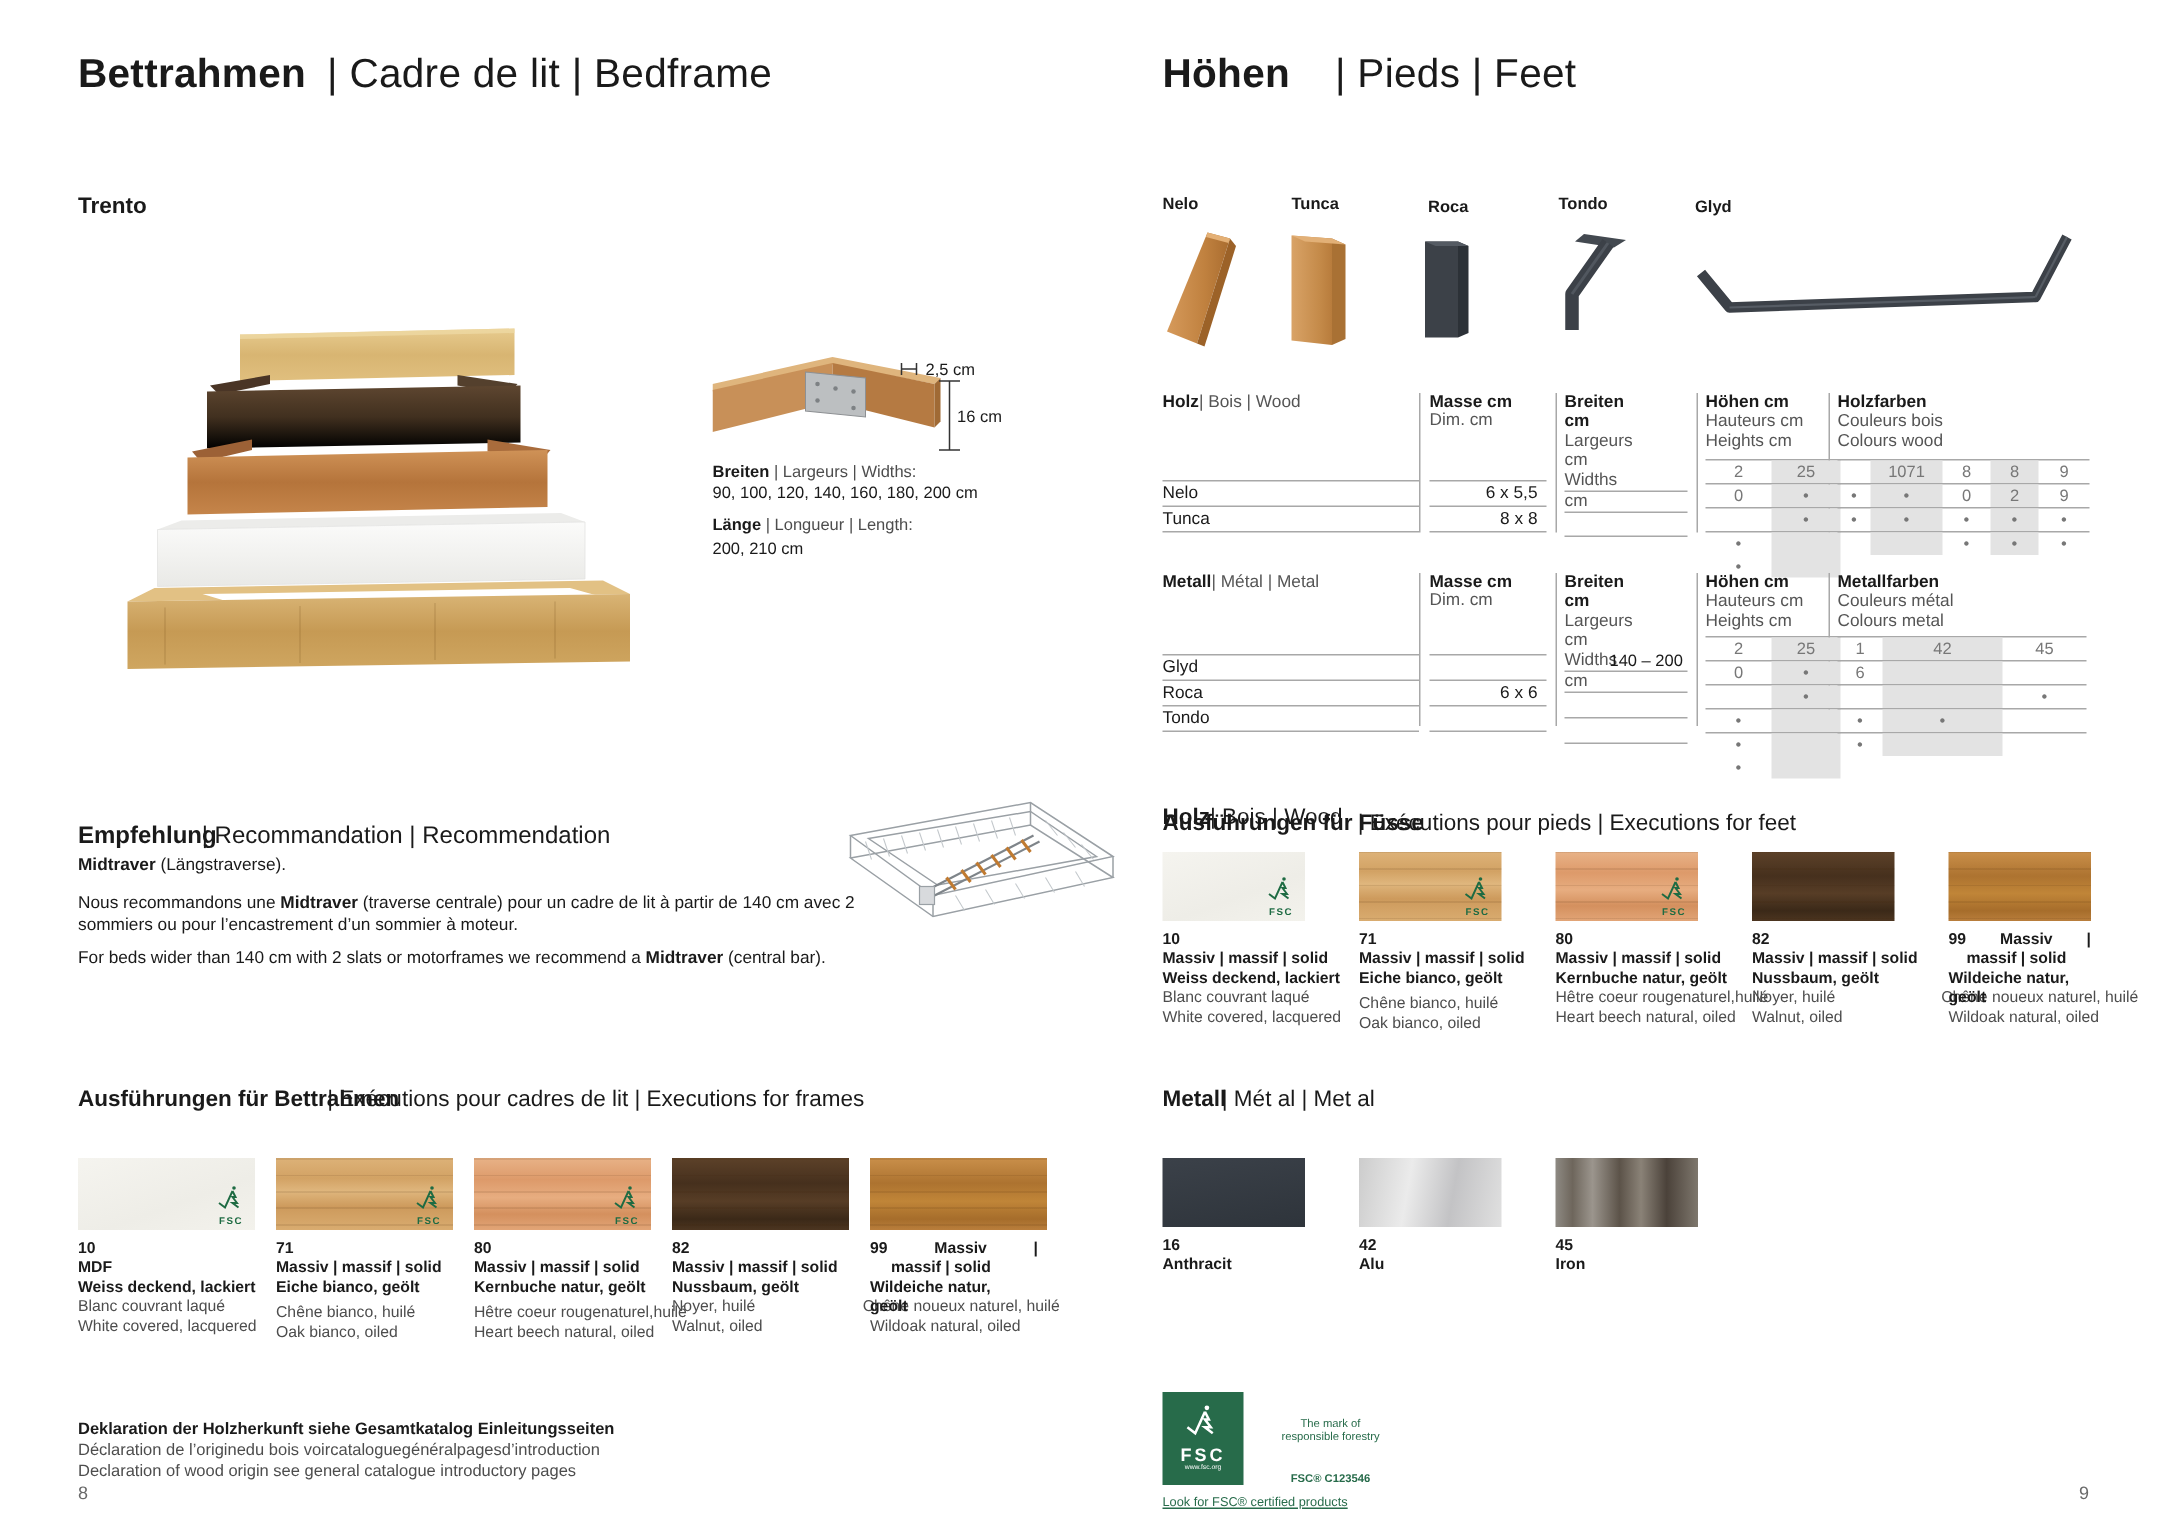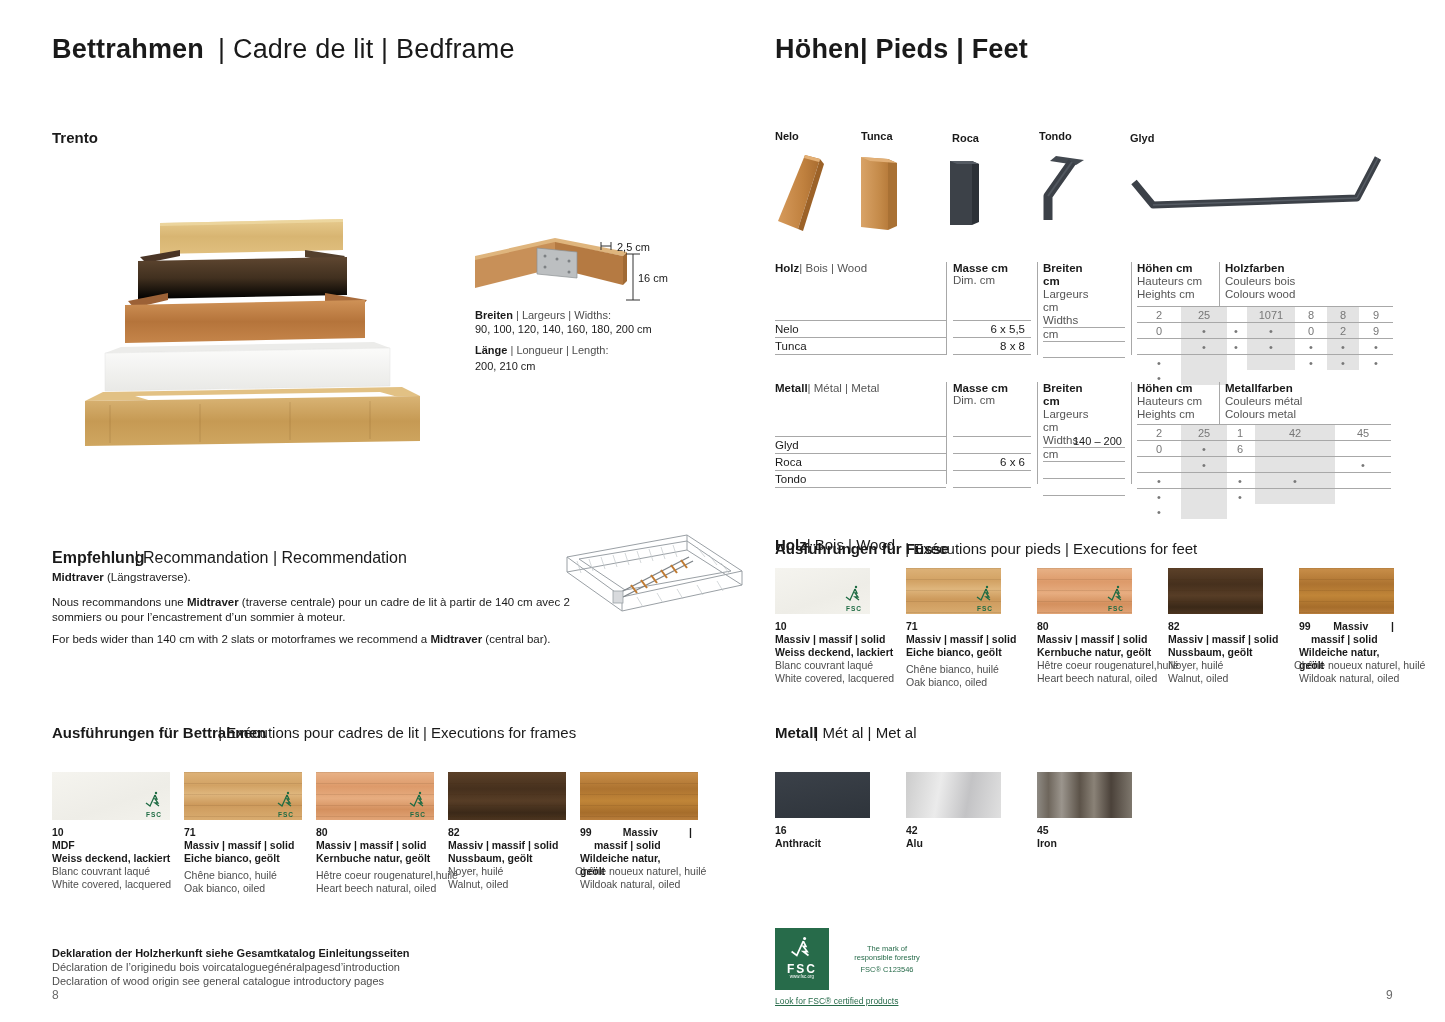--- a/index.html
+++ b/index.html
@@ -57,21 +57,21 @@
   .g-mf .mc:nth-child(2){background:#e3e3e3;}
   .g-hh div.mrow:nth-last-of-type(-n+2){border-bottom:none;}
   .g-mh div.mrow:nth-last-of-type(-n+2){border-bottom:none;}
   .g-hf div.mrow:last-of-type{border-bottom:none;}
   .g-mf div.mrow:last-of-type{border-bottom:none;}
   
   .fsc-sq{position:absolute;left:0;top:0;width:54px;height:62px;background:#276b4a;color:#fff;text-align:center;}
   .fsc-sq .lbl{font-size:12px;font-weight:700;letter-spacing:2px;line-height:10px;}
   .fsc-sq .url{font-size:4.5px;line-height:6px;}
   .fsc-txt{position:absolute;left:66px;top:16px;font-size:7.5px;line-height:9px;color:#276b4a;text-align:center;width:92px;}
-  .fsc-code{margin-top:3px;font-weight:400;}
+  .fsc-code{margin-top:19px;font-weight:700;}
   .fsc-foot{position:absolute;left:0;top:68px;font-size:8.5px;color:#276b4a;text-decoration:underline;white-space:nowrap;}
   .pgnum{font-size:12px;color:#6a6a6a;}
   .feetlbl{font-size:11px;font-weight:700;}
 </style>
 </head>
 <body>
 
 <div class="page">
 
   <div class="abs title ovl" style="left:52px;top:34px;">
@@ -318,21 +318,21 @@
 
   <div class="abs small" style="left:52px;top:946px;">
     <div class="b">Deklaration der Holzherkunft siehe Gesamtkatalog Einleitungsseiten</div>
     <div class="g">Déclaration de l’originedu bois voircataloguegénéralpagesd’introduction</div>
     <div class="g">Declaration of wood origin see general catalogue introductory pages</div>
   </div>
   <div class="abs pgnum" style="left:52px;top:988px;">8</div>
 
   <div class="abs title ovl" style="left:775px;top:34px;">
     <span class="b">Höhen</span>
-    <span class="rest" style="font-weight:bold;">| Pieds | Feet</span>
+    <span class="rest" style="margin-left:30px;">| Pieds | Feet</span>
   </div>
 
   <div class="abs" style="left:775px;top:130px;width:620px;height:110px;">
     <span class="abs feetlbl" style="left:0;top:0;">Nelo</span>
     <span class="abs feetlbl" style="left:86px;top:0;">Tunca</span>
     <span class="abs feetlbl" style="left:177px;top:2px;">Roca</span>
     <span class="abs feetlbl" style="left:264px;top:0;">Tondo</span>
     <span class="abs feetlbl" style="left:355px;top:2px;">Glyd</span>
 
     <svg class="abs" style="left:0;top:22px;" width="60" height="80" viewBox="0 0 60 80">

